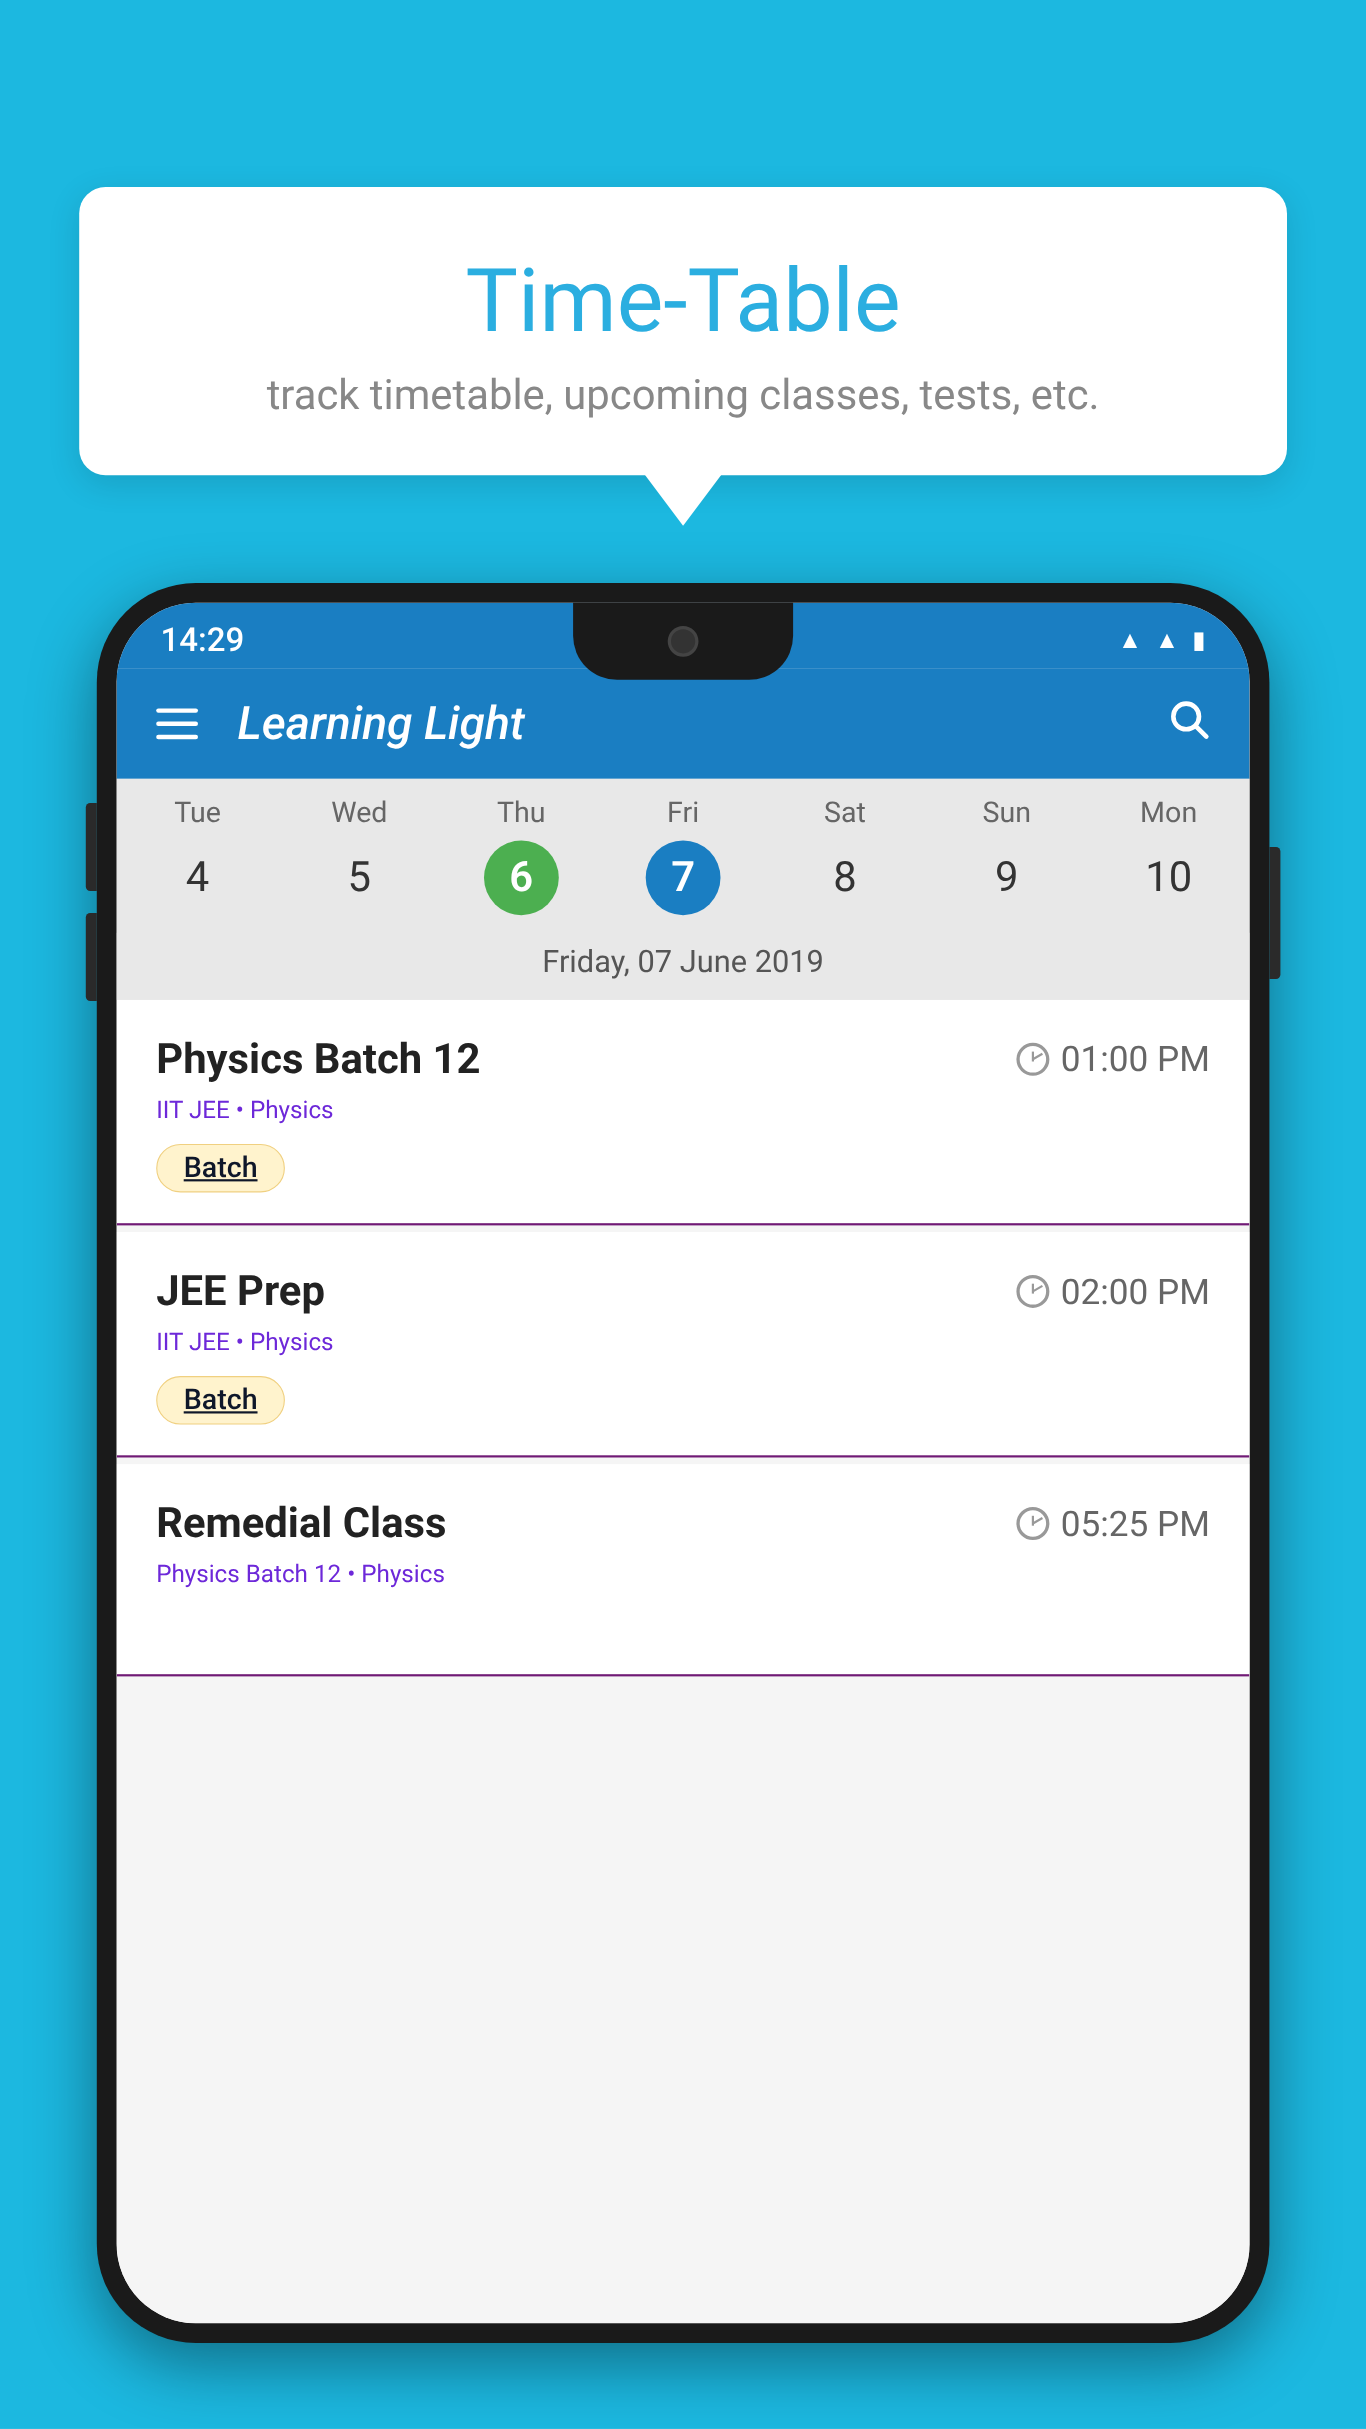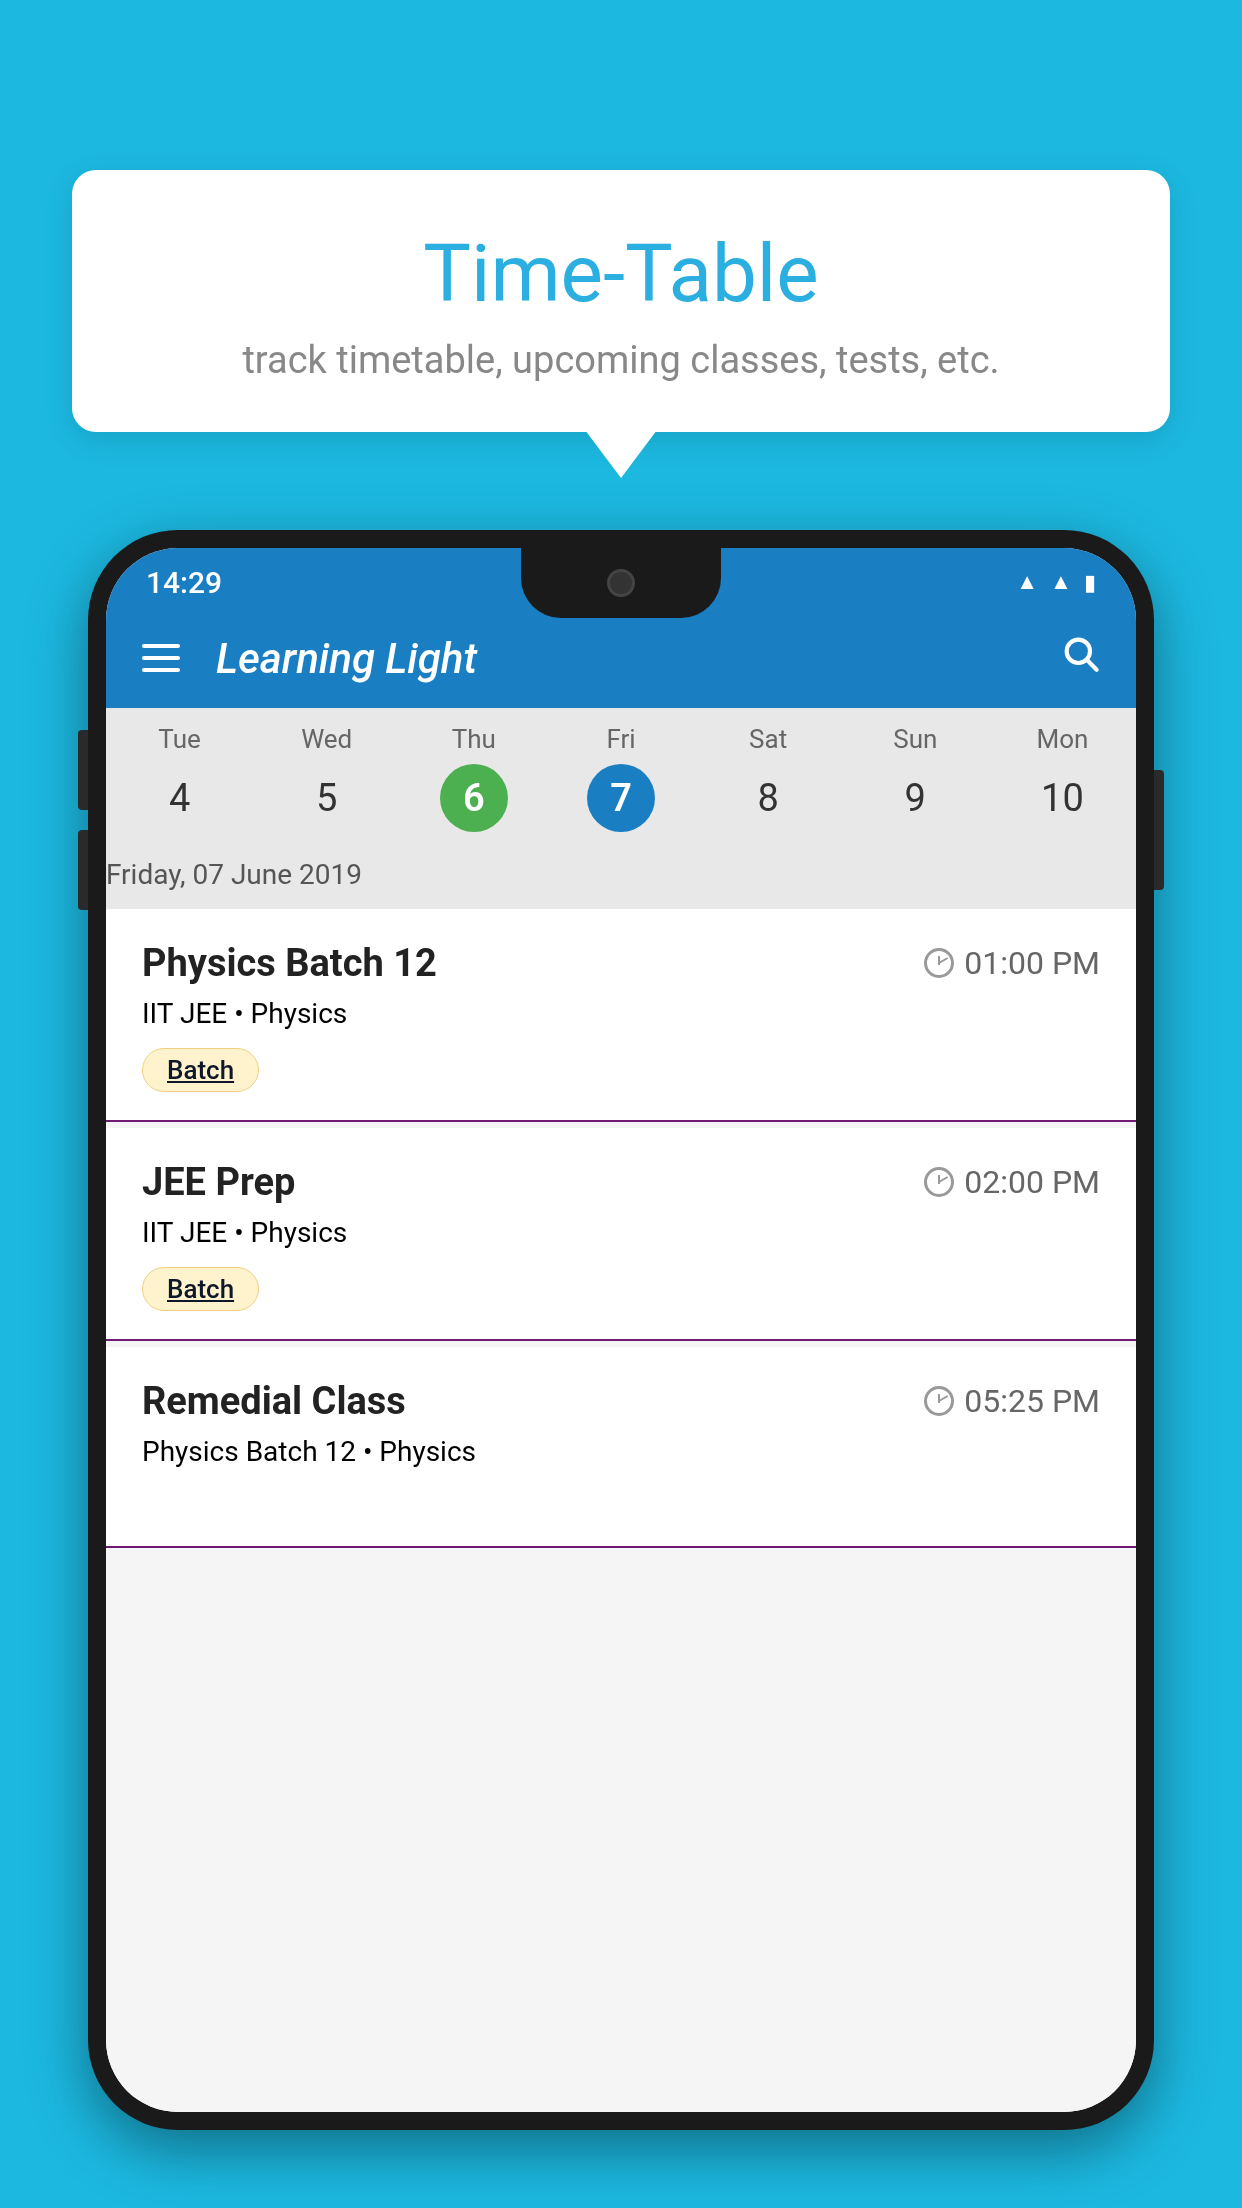--- a/index.html
+++ b/index.html
@@ -223,20 +223,21 @@
       background: #4CAF50;
       color: white;
       font-weight: 600;
     }
     .day-num.selected {
       background: #1A7EC2;
       color: white;
       font-weight: 600;
     }
     .date-label {
+      text-align: center;
       font-size: 28px;
       color: #555;
       padding: 10px 0 18px;
       background: #e8e8e8;
     }
 
     
     .schedule-list {
       flex: 1;
       overflow-y: auto;
@@ -291,22 +292,22 @@
       content: '';
       position: absolute;
       top: 20%;
       left: 50%;
       width: 2px;
       height: 9px;
       background: #999;
       transform: translateX(-50%);
     }
     .item-subtitle {
-      font-size: 28px;
-      color: #000000;
+      font-size: 22px;
+      color: #6d28d9;
       margin-bottom: 18px;
       margin-top: 12px;
     }
     .badge {
       display: inline-block;
       background: #FFF3CD;
       color: #0f172a;
       font-size: 26px;
       padding: 6px 24px;
       border-radius: 30px;

